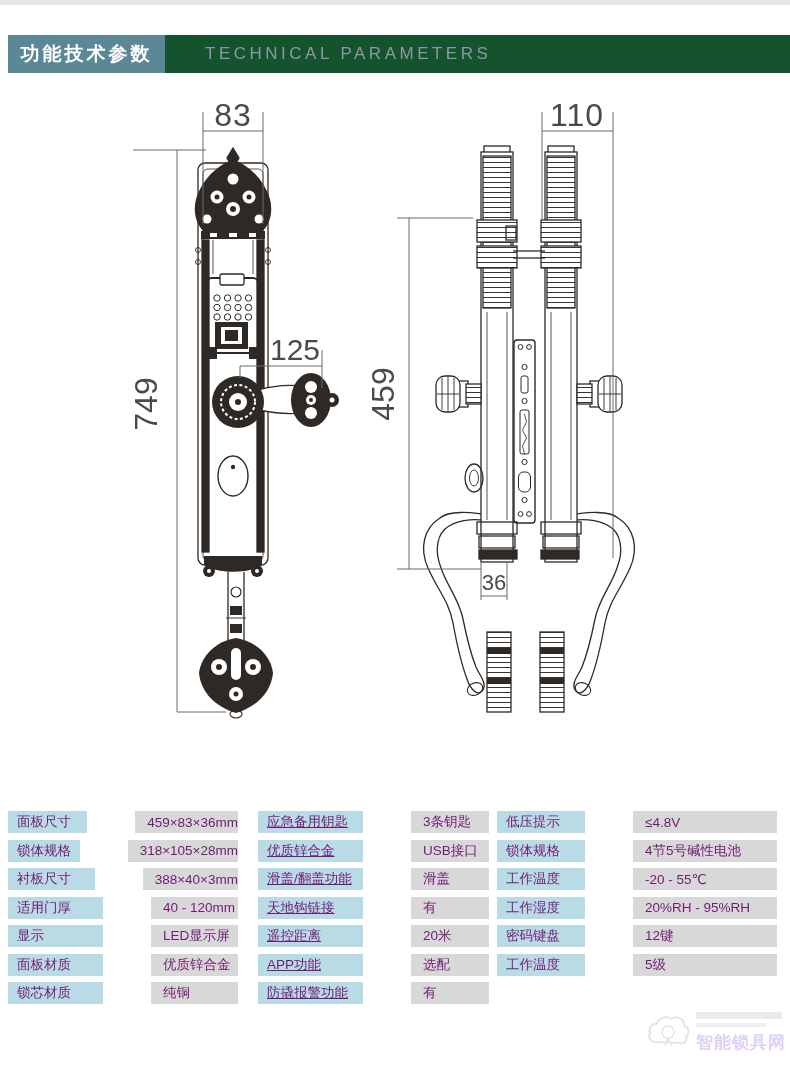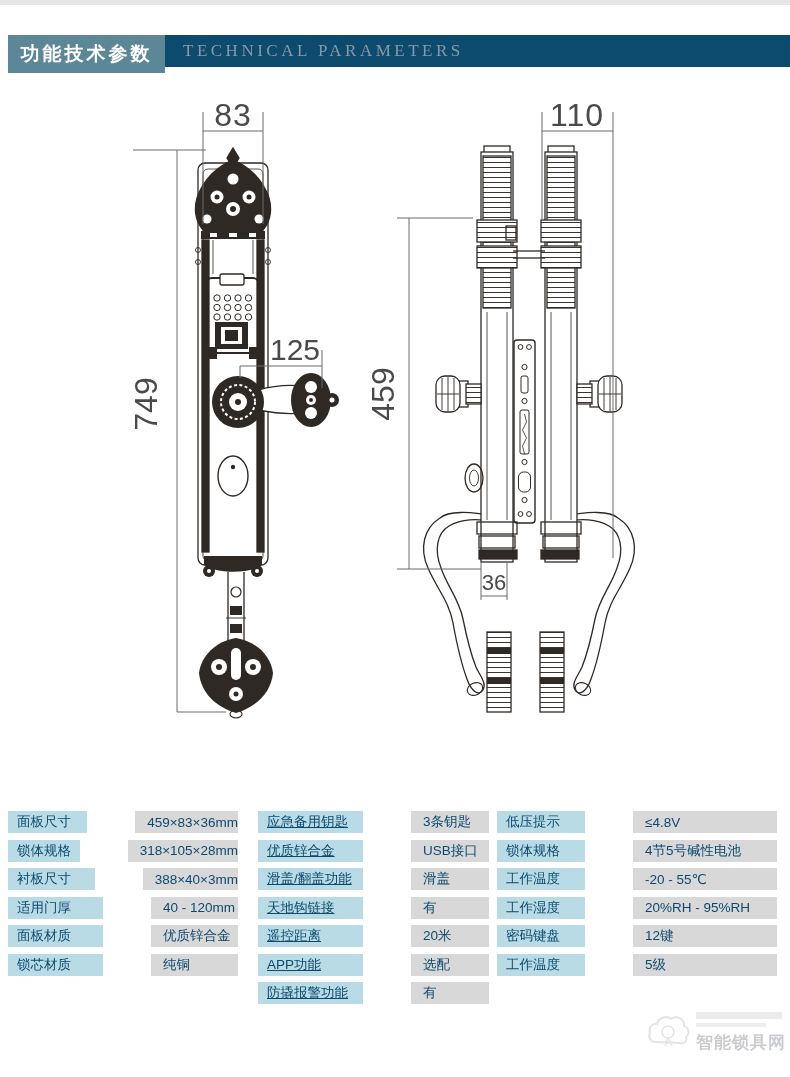--- a/index.html
+++ b/index.html
@@ -1,45 +1,45 @@
 <!DOCTYPE html>
 <html><head>
 <meta charset="utf-8">
 <style>
   html,body{margin:0;padding:0;}
   body{
     width:790px;height:1077px;position:relative;background:#fff;overflow:hidden;
     font-family:"Liberation Sans","DejaVu Sans",sans-serif;
   }
   .top-strip{position:absolute;left:0;top:0;width:790px;height:5px;background:#e6e6e6;}
-  .header{position:absolute;left:0;top:35px;width:790px;height:38px;display:flex;font-family:Liberation Serif, serif;}
+  .header{position:absolute;left:0;top:35px;width:790px;height:38px;display:flex;}
   .header-cn{
     margin-left:8px;width:157px;height:38px;background:#5b8796;color:#fff;
     display:flex;align-items:center;justify-content:center;
     font-size:19px;letter-spacing:3px;font-weight:bold;
   }
   .header-en{
-    flex:1;height:32px;background:#0c4a6e;color:#8b9aa2;
-    display:flex;align-items:center;padding-left:18px;
+    flex:1;height:38px;background:#14532d;color:#8b9aa2;
+    display:flex;align-items:center;padding-left:40px;
     font-size:17px;letter-spacing:3.5px;
   }
   #drawing-svg{position:absolute;left:0;top:90px;}
   .spec-col{position:absolute;}
   #col1{left:8px;top:811px;width:230px;}
   #col2{left:258px;top:811px;width:231px;}
   #col3{left:497px;top:811px;width:280px;}
-  .spec-row{display:flex;height:22px;margin-bottom:6.5px;font-size:13.5px;color:#0c4a6e;}
+  .spec-row{display:flex;height:22px;margin-bottom:6.5px;font-size:13.5px;color:#701a75;}
   .spec-label{background:#b9dbe5;display:flex;align-items:center;padding-left:9px;box-sizing:border-box;white-space:nowrap;}
   .spec-value{background:#d8d8d8;flex:1;display:flex;align-items:center;padding-left:12px;white-space:nowrap;margin-left:48px;}
   #col1 .spec-label{width:95px;}
   #col2 .spec-label{width:105px;text-decoration:underline;}
   #col3 .spec-label{width:88px;}
   .watermark{
     position:absolute;left:646px;top:1003px;width:144px;height:60px;
-    display:flex;align-items:center;opacity:0.22;filter:blur(0.6px);color:#0f172a;
+    display:flex;align-items:center;opacity:0.22;filter:blur(0.6px);color:#6d28d9;
   }
   .wm-textcol{display:flex;flex-direction:column;margin-left:4px;}
   .wm-smallbar{width:86px;height:7px;background:#a9a9a9;margin-bottom:4px;}
   .wm-smallbar2{width:70px;height:4px;background:#b5b5b5;margin-bottom:4px;}
   .wm-cn{font-size:17px;font-weight:bold;letter-spacing:1px;}
 </style>
 </head>
 <body>
 
 <div class="top-strip"></div>
@@ -293,20 +293,24 @@
     </div>
     <div class="spec-row">
       <div class="spec-label">衬板尺寸</div>
       <div class="spec-value">388×40×3mm</div>
     </div>
     <div class="spec-row">
       <div class="spec-label">适用门厚</div>
       <div class="spec-value">40 - 120mm</div>
     </div>
     <div class="spec-row">
+      <div class="spec-label">显示</div>
+      <div class="spec-value">LED显示屏</div>
+    </div>
+    <div class="spec-row">
       <div class="spec-label">面板材质</div>
       <div class="spec-value">优质锌合金</div>
     </div>
     <div class="spec-row">
       <div class="spec-label">锁芯材质</div>
       <div class="spec-value">纯铜</div>
     </div>
   </div>
 <div id="col2" class="spec-col">
     <div class="spec-row">

